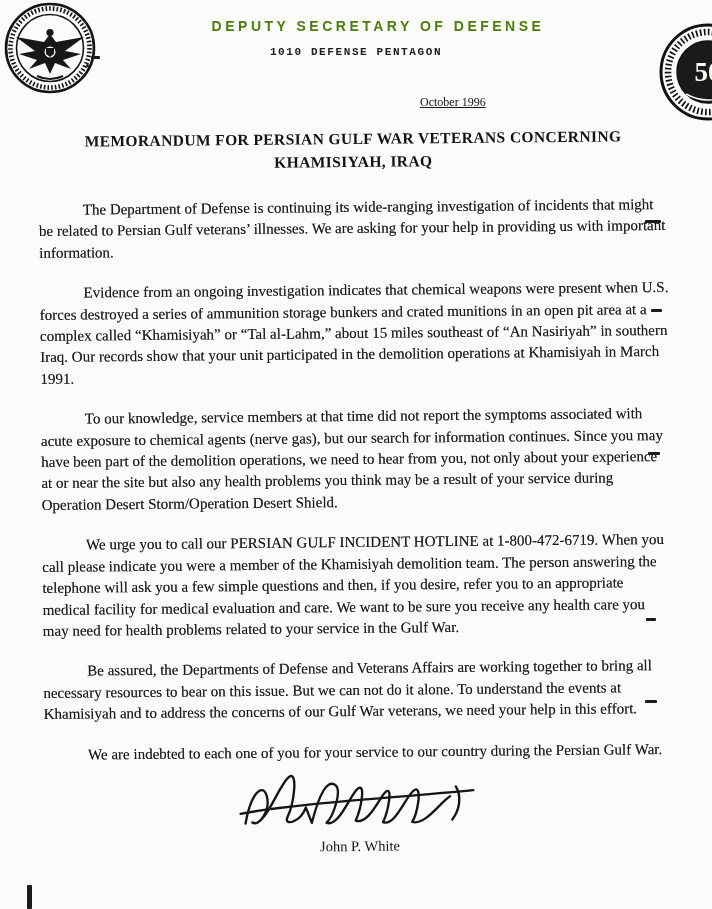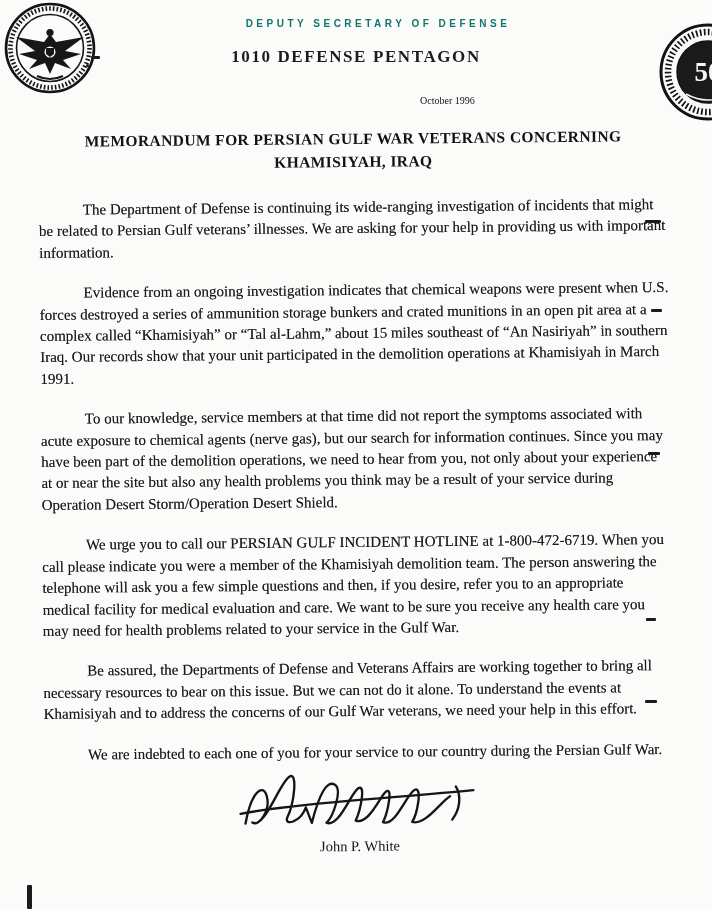--- a/index.html
+++ b/index.html
@@ -12,33 +12,33 @@
     color:#191919;
   }
   .page{position:absolute;inset:0;}
   
   .letterhead{
     position:absolute;top:18px;left:0;width:712px;
     text-align:center;
   }
   .office-title{
     font-family:"Liberation Sans", sans-serif;
-    font-weight:bold;font-size:10px;letter-spacing:3.5px;
-    color:#0f766e;
+    font-weight:bold;font-size:14px;letter-spacing:3.5px;
+    color:#4d7c0f;
     padding-left:44px;
   }
   .address{
-    margin-top:21px;
-    font-family:Liberation Serif, serif;
-    font-weight:bold;font-size:17px;letter-spacing:1.6px;
+    margin-top:11px;
+    font-family:Liberation Mono, monospace;
+    font-weight:bold;font-size:11px;letter-spacing:1.6px;
     line-height:14px;color:#1c1c1c;
   }
   .date-line{
     position:absolute;top:95px;left:420px;
-    font-size:10px;color:#151515;
+    font-size:12px;color:#151515;text-decoration:underline;
   }
   
   .seal-left{position:absolute;top:2px;left:4px;width:92px;height:92px;}
   .seal-right{position:absolute;top:12px;left:648px;width:120px;height:120px;}
   
   .memo-body{
     position:absolute;top:130px;left:38px;width:630px;
     transform:rotate(-0.55deg);
     transform-origin:left top;
   }

